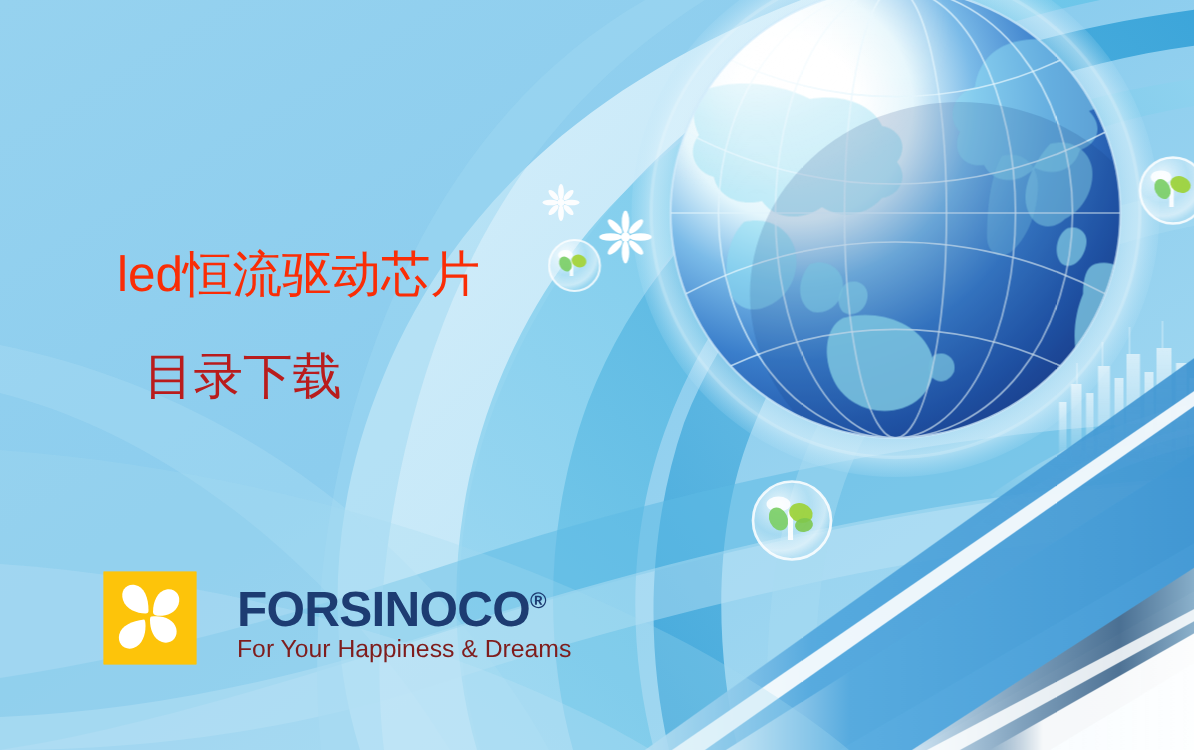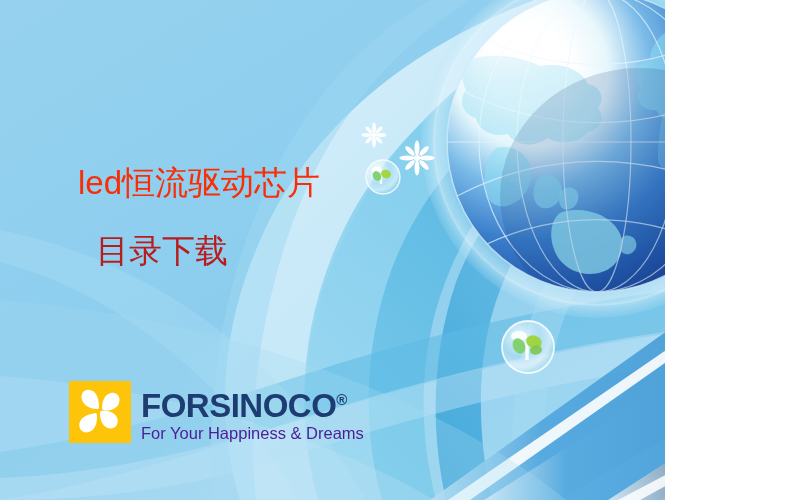--- a/index.html
+++ b/index.html
@@ -2,21 +2,21 @@
 <html><head>
 <meta charset="utf-8">
 <style>
   html, body {
     margin: 0;
     padding: 0;
     background: #ffffff;
   }
   #stage {
     position: relative;
-    width: 665px;
+    width: 796px;
     height: 500px;
     overflow: hidden;
     font-family: "Liberation Sans", sans-serif;
     background: #8ccdee;
   }
   #bg-svg {
     position: absolute;
     left: 0; top: 0;
     width: 800px;
     height: 500px;
@@ -61,21 +61,21 @@
   }
   .logo-mark {
     width: 62px;
     height: 62px;
     background: #fdc40a;
     position: relative;
     flex: 0 0 auto;
   }
   .logo-mark svg { display: block; }
   .logo-text {
-    margin-left: 10px;
+    margin-left: 27px;
     display: flex;
     flex-direction: column;
     justify-content: center;
     padding-top: 2px;
   }
   .logo-wordmark {
     font-size: 33px;
     font-weight: bold;
     color: #1d3c72;
     letter-spacing: -0.5px;
@@ -84,21 +84,21 @@
     font-family: "Liberation Sans", sans-serif;
   }
   .logo-wordmark .reg {
     font-size: 15px;
     vertical-align: super;
     font-weight: bold;
     letter-spacing: 0;
   }
   .logo-tagline {
     font-size: 16.5px;
-    color: #4c1d95;
+    color: #7f1d1d;
     line-height: 19px;
     margin-top: 2px;
     white-space: nowrap;
     font-family: "Liberation Sans", sans-serif;
   }
 </style>
 </head>
 <body>
 
 <div id="stage">

